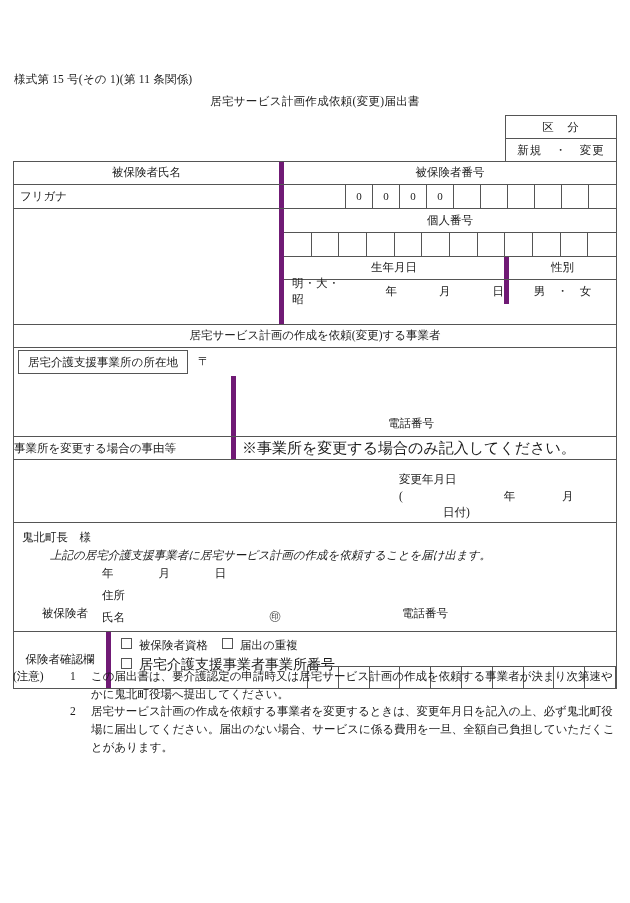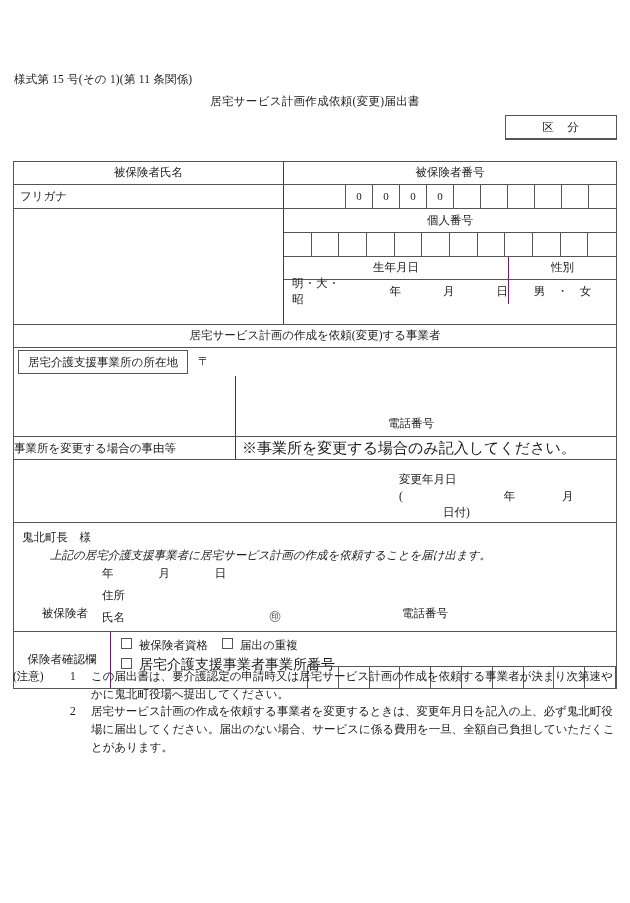--- a/index.html
+++ b/index.html
@@ -63,21 +63,21 @@
   .tbl {
     position: absolute;
     left: 13px;
     top: 161px;
     width: 604px;
     box-sizing: border-box;
     border: 1px solid #555;
   }
   .row { display: flex; }
   .bb { border-bottom: 1px solid #555; }
-  .br { border-right: 1px solid #701a75; }
+  .br { border-right: 5px solid #701a75; }
   .cell {
     box-sizing: border-box;
     font-size: 11.5px;
     line-height: 1.35;
   }
   .ctr { text-align: center; }
   .vc { display: flex; align-items: center; justify-content: center; }
 
   
   .h-name   { width: 270px; height: 22px; }
@@ -253,20 +253,21 @@
 </head>
 <body>
 
 <div class="page">
 
   <div class="form-no">様式第 15 号(その 1)(第 11 条関係)</div>
   <div class="doc-title">居宅サービス計画作成依頼(変更)届出書</div>
 
   <div class="kubun">
     <div class="kubun-head">区　分</div>
+    <div class="kubun-body">新規　・　変更</div>
   </div>
 
   <div class="tbl">
 
     <div class="row bb">
       <div class="cell ctr vc br h-name">被保険者氏名</div>
       <div class="cell ctr vc h-number">被保険者番号</div>
     </div>
 
     <div class="row bb">

